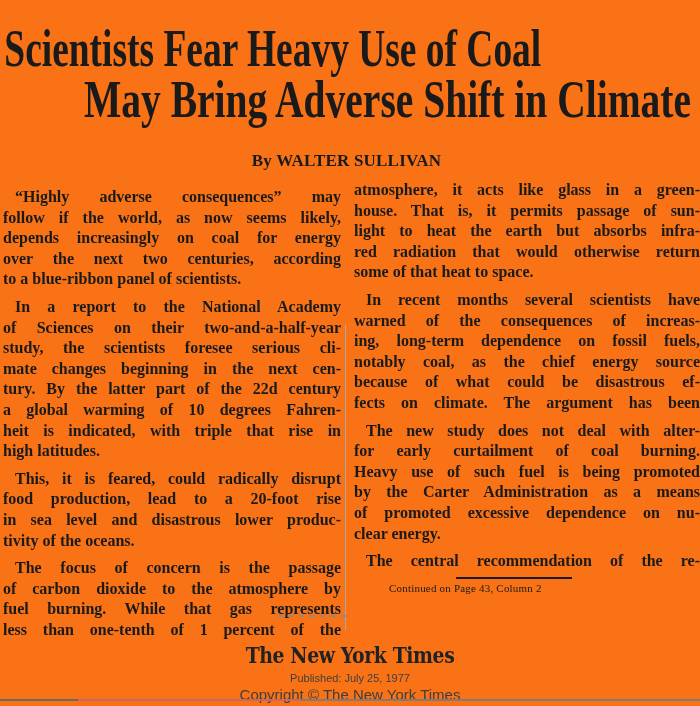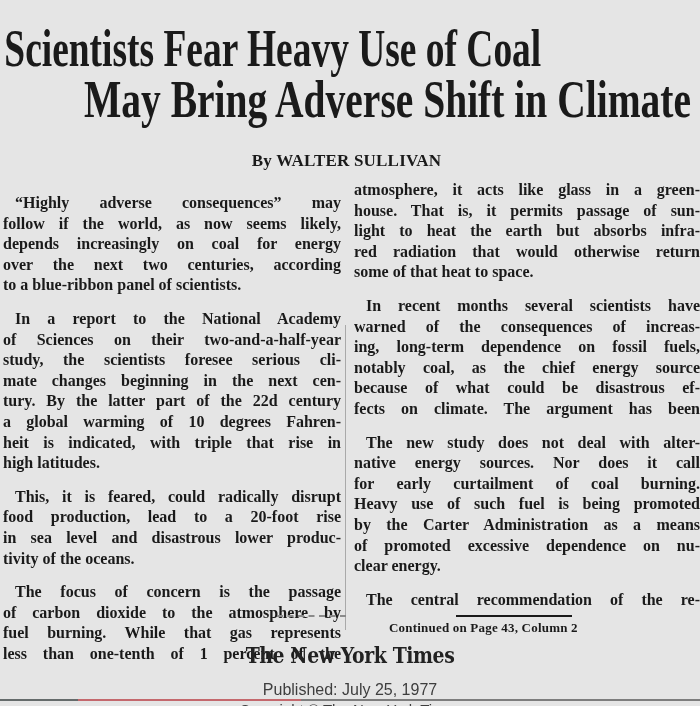--- a/index.html
+++ b/index.html
@@ -1,20 +1,20 @@
 <!DOCTYPE html>
 <html style="--ink: #1a1a1a; --footer-text: #3e3e3e; --bar-gray-left: #656b6b; --bar-red: #c4686d; --bar-gray-right: #7d7d7d;"><head>
 <meta charset="utf-8">
 <style>
   html, body { margin: 0; padding: 0; background: #ffffff; }
   .page {
     position: relative;
     width: 700px;
     height: 706px;
-    background: #e5e5e5;
+    background: #f97316;
     overflow: hidden;
     font-family: "Liberation Serif", serif;
     color: var(--ink, #1a1a1a);
   }
 
   
   .headline { position: absolute; top: 22px; left: 0; right: 0; }
   .hl1 {
     font-size: 52px; font-weight: bold; white-space: nowrap;
     line-height: 54px; padding-left: 6px;
@@ -36,49 +36,49 @@
   
   .columns { position: absolute; top: 180px; left: 0; right: 0; display: flex; }
   .col-left  { margin-left: 3px;  width: 338px; }
   .col-right { margin-left: 13px; width: 346px; }
   .bodyline {
     font-size: 16px; font-weight: bold; line-height: 20.6px;
     color: var(--ink, #1a1a1a);
     text-align: justify; text-align-last: justify;
   }
   .bodyline.nojust { text-align-last: left; }
-  .bodyline.indent { text-indent: 12px; margin-top: 13px; }
+  .bodyline.indent { text-indent: 12px; margin-top: 7px; }
 
   
   .cont-rule {
     width: 116px; height: 2px; background: var(--ink, #1a1a1a);
     margin: 5px 0 3px 102px;
   }
   .continued {
-    font-weight: bold; font-size: 13px; padding-left: 35px;
+    font-weight: normal; font-size: 11px; padding-left: 35px;
     letter-spacing: 0.2px; white-space: nowrap;
   }
 
   
   .col-divider { position: absolute; left: 345px; top: 325px; width: 1px; height: 305px; background: #a9a9a9; }
   .end-dashes  { position: absolute; left: 277px; top: 615px; width: 69px; height: 0; border-top: 2px dashed #8a8a8a; }
 
   
   .footer { position: absolute; top: 641px; left: 0; right: 0; text-align: center; }
   .logo {
     font-family: "DejaVu Serif", serif; font-weight: bold;
     font-size: 23px; color: #222222; letter-spacing: -0.5px;
     transform: scaleX(0.82); transform-origin: 50% 50%;
     white-space: nowrap;
   }
   .published, .copyright {
     font-family: "Liberation Sans", sans-serif;
     color: var(--footer-text, #3e3e3e);
   }
-  .published { font-size: 16px; margin-top: 13px; }
+  .published { font-size: 11px; margin-top: 4px; }
   .copyright { font-size: 15px; margin-top: 2px; }
 
   
   .bottombar { position: absolute; top: 699px; left: 0; width: 700px; height: 3px; }
   .seg { position: absolute; top: 0; height: 2px; }
   .seg1 { left: 0;     width: 78px;  background: var(--bar-gray-left, #656b6b); }
   .seg2 { left: 78px;  width: 223px; background: var(--bar-red, #c4686d); }
   .seg3 { left: 301px; width: 399px; background: var(--bar-gray-right, #7d7d7d); }
 </style>
 </head>
@@ -124,21 +124,20 @@
           <div class="bodyline">light to heat the earth but absorbs infra-</div>
           <div class="bodyline">red radiation that would otherwise return</div>
           <div class="bodyline nojust">some of that heat to space.</div>
           <div class="bodyline indent">In recent months several scientists have</div>
           <div class="bodyline">warned of the consequences of increas-</div>
           <div class="bodyline">ing, long-term dependence on fossil fuels,</div>
           <div class="bodyline">notably coal, as the chief energy source</div>
           <div class="bodyline">because of what could be disastrous ef-</div>
           <div class="bodyline">fects on climate. The argument has been</div>
           <div class="bodyline indent">The new study does not deal with alter-</div>
-          <div class="bodyline">native energy sources. Nor does it call</div>
           <div class="bodyline">for early curtailment of coal burning.</div>
           <div class="bodyline">Heavy use of such fuel is being promoted</div>
           <div class="bodyline">by the Carter Administration as a means</div>
           <div class="bodyline">of promoted excessive dependence on nu-</div>
           <div class="bodyline nojust">clear energy.</div>
           <div class="bodyline indent">The central recommendation of the re-</div>
         </div>
       <div class="cont-rule"></div>
       <div class="continued">Continued on Page 43, Column 2</div>
     </div>

